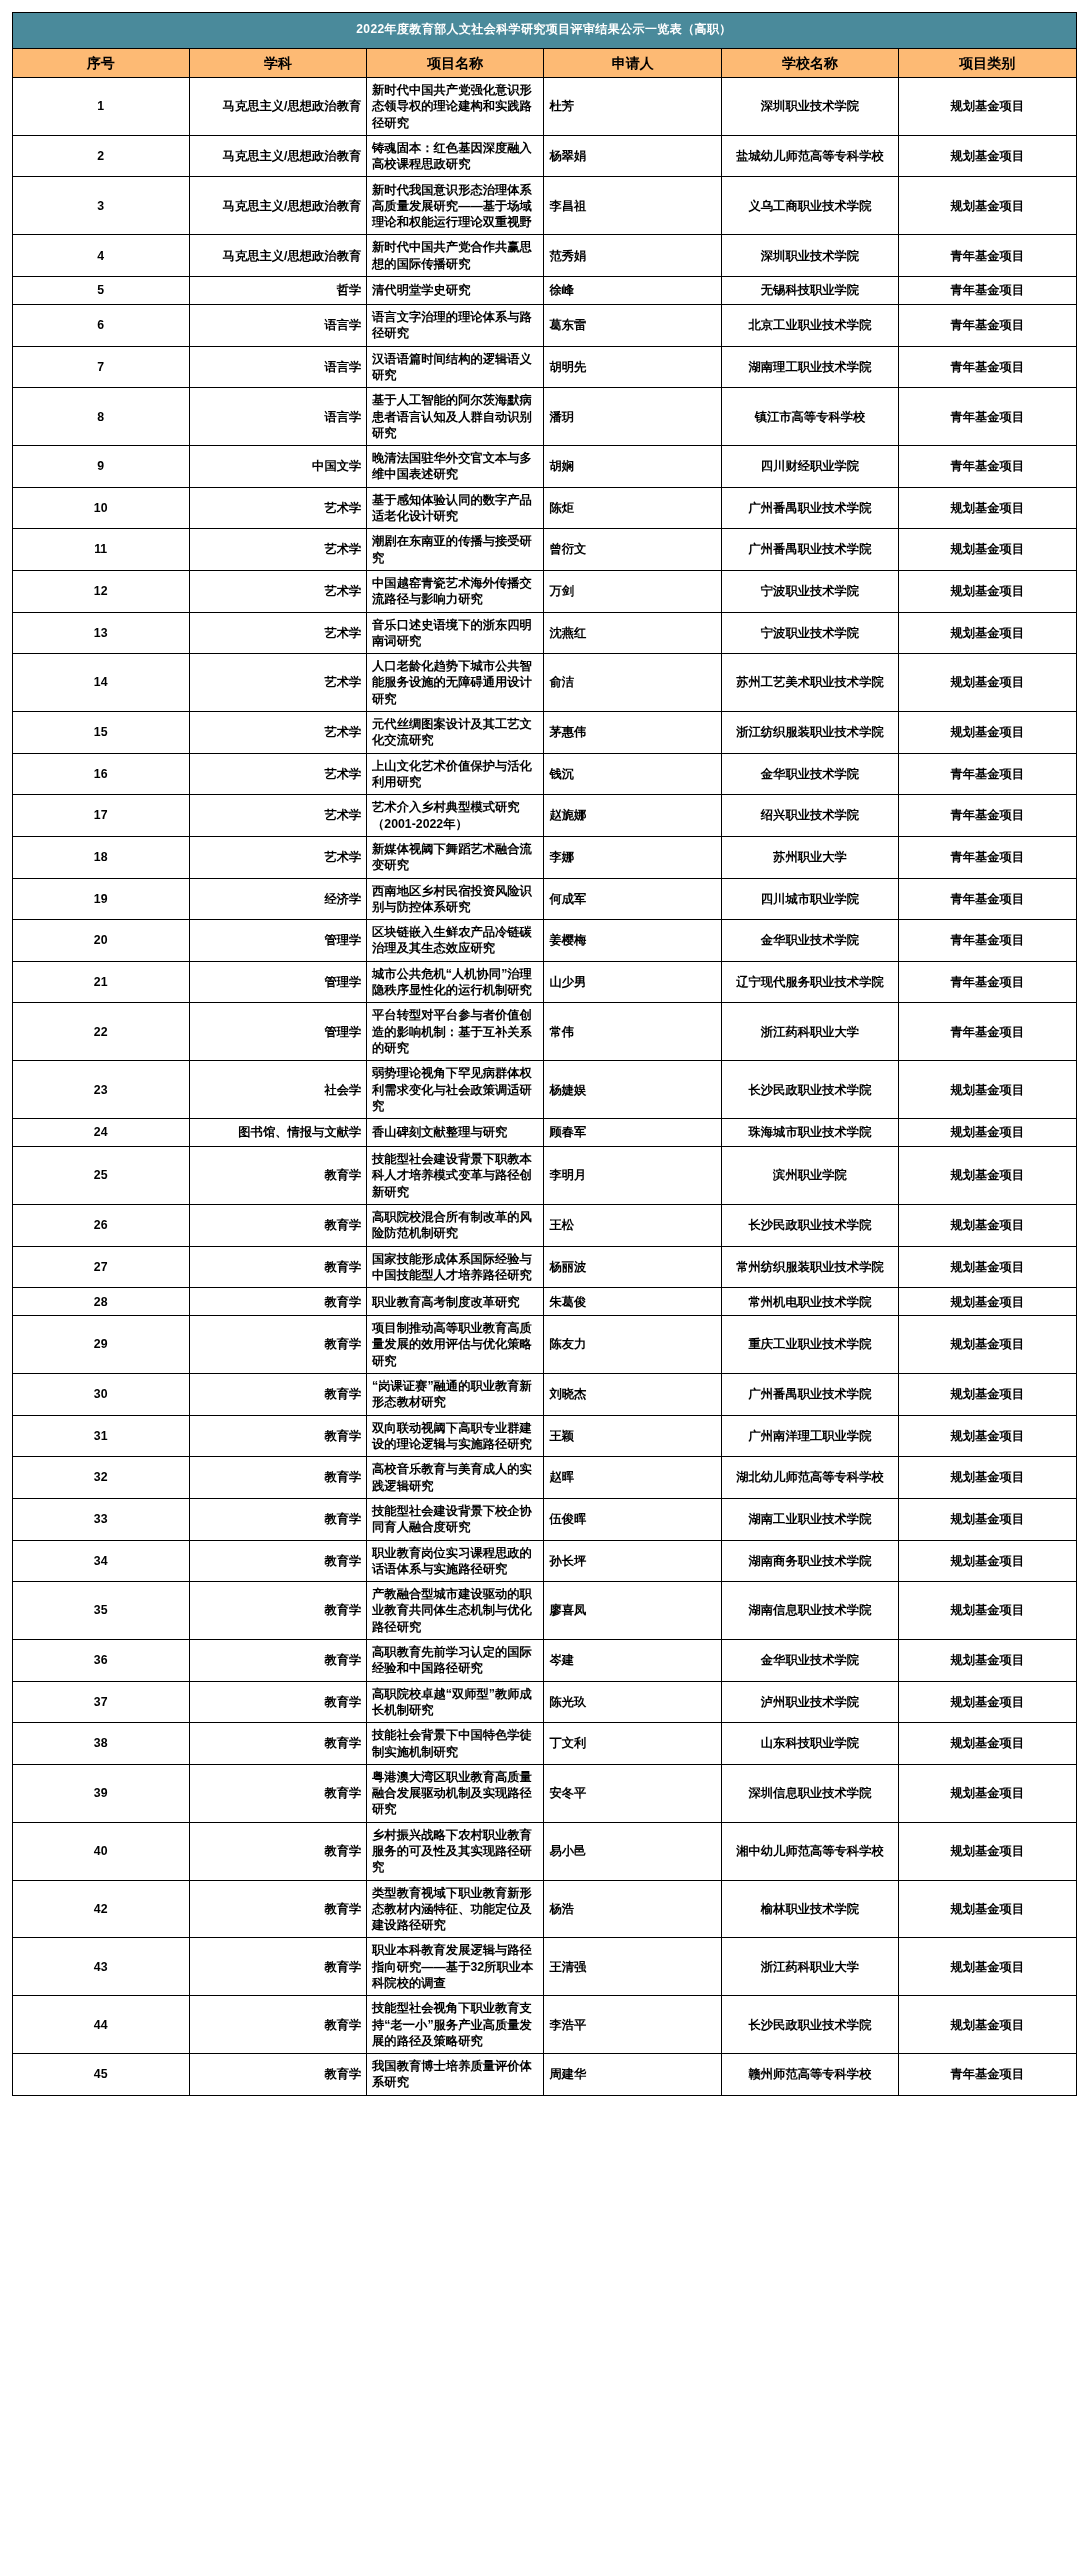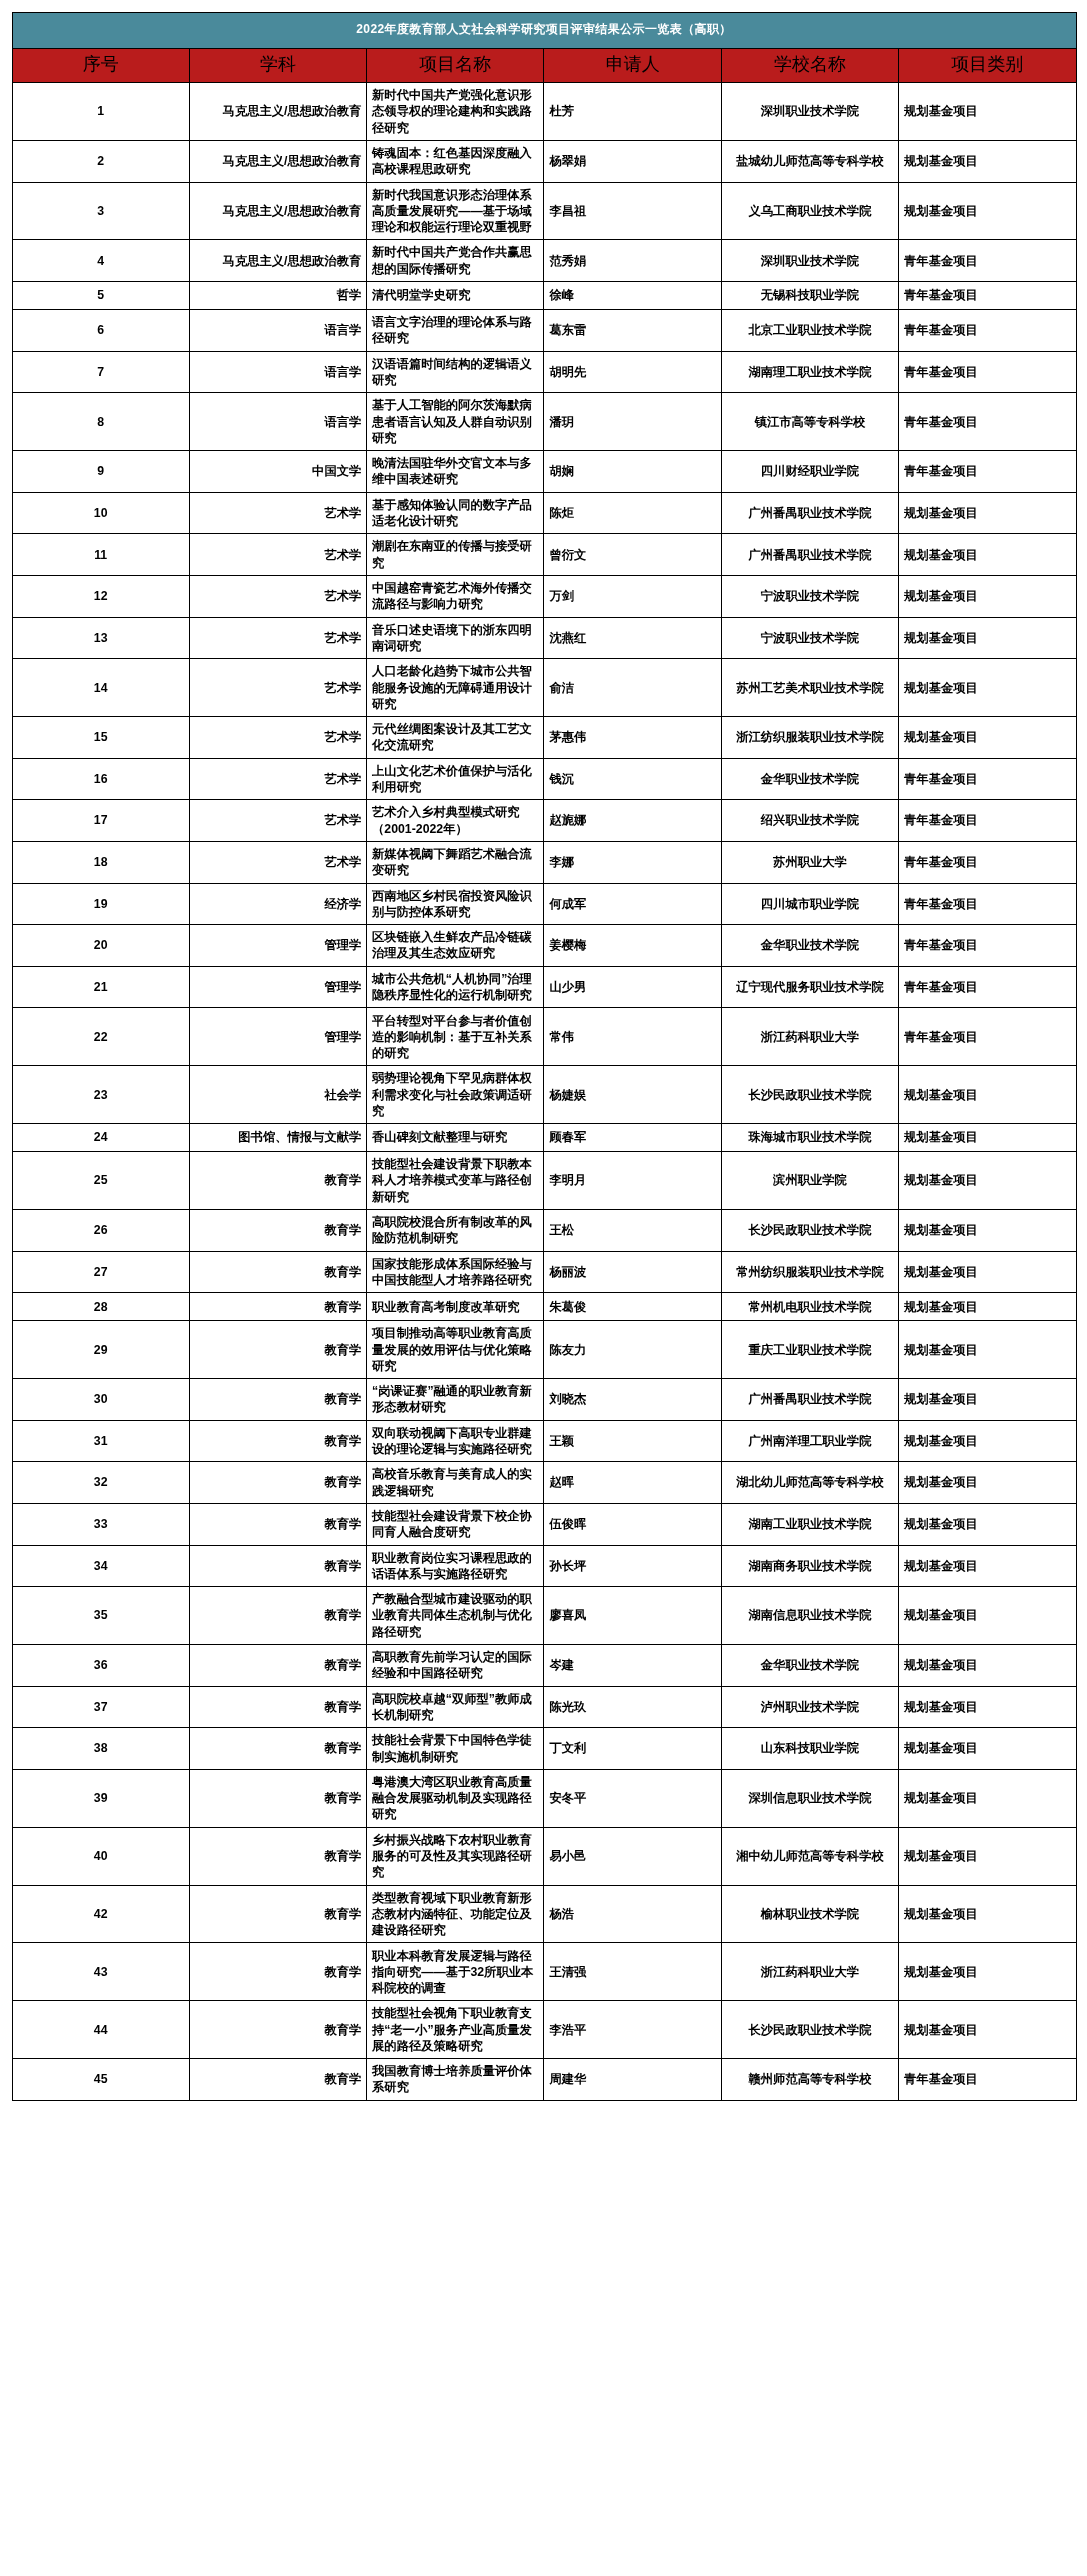--- a/index.html
+++ b/index.html
@@ -36,32 +36,32 @@
     text-align: center;
     font-size: 12px;
     font-weight: bold;
     letter-spacing: 0.4px;
     height: 36px;
     padding: 6.6px 3.3px;
     border: 0.8px solid #000000;
   }
   tr.head-row td {
     text-align: center;
-    font-size: 18px;
-    font-weight: normal;
-    background: #b91c1c;
+    font-size: 14px;
+    font-weight: bold;
+    background: #fdba74;
     height: 29.5px;
     padding: 4.9px 3.3px;
   }
   td.c-no      { width: 38px;  text-align: center; }
   td.c-disc    { width: 103px; text-align: right; }
   td.c-proj    { width: 385px; text-align: left; }
   td.c-appl    { width: 79px;  text-align: left; }
   td.c-school  { width: 174px; text-align: center; }
-  td.c-cat     { width: 123px; }
+  td.c-cat     { width: 123px; text-align: center; }
   tbody tr.data-row td { height: 28px; }
 </style>
 </head>
 <body>
 
 <div id="page">
   <table class="grid">
     <tbody>
       <tr class="title-row">
         <td colspan="6" style="background: rgb(74, 138, 155); color: rgb(255, 255, 255);">2022年度教育部人文社会科学研究项目评审结果公示一览表（高职）</td>

